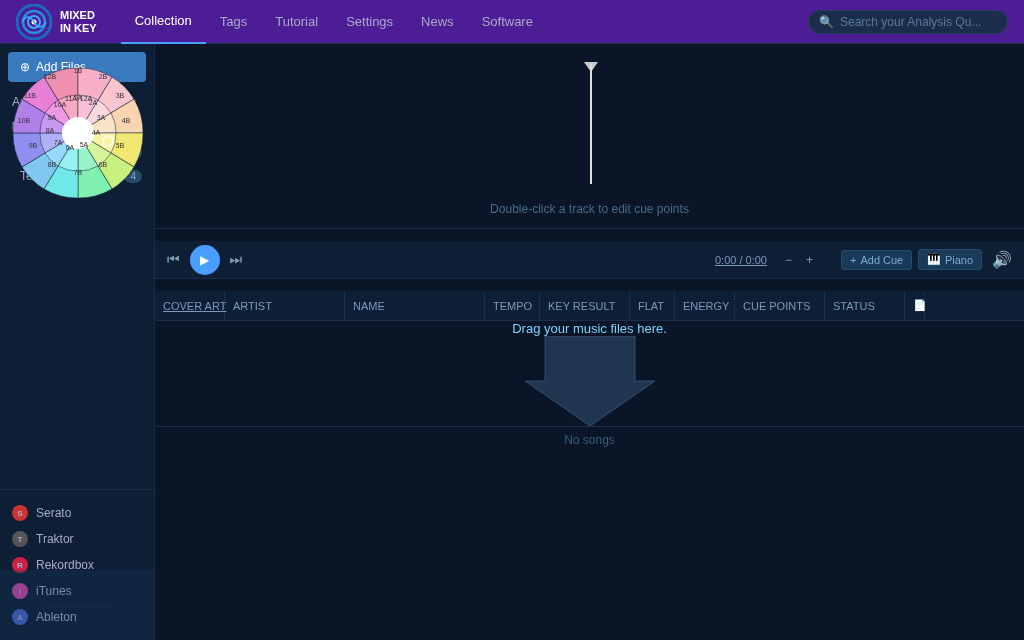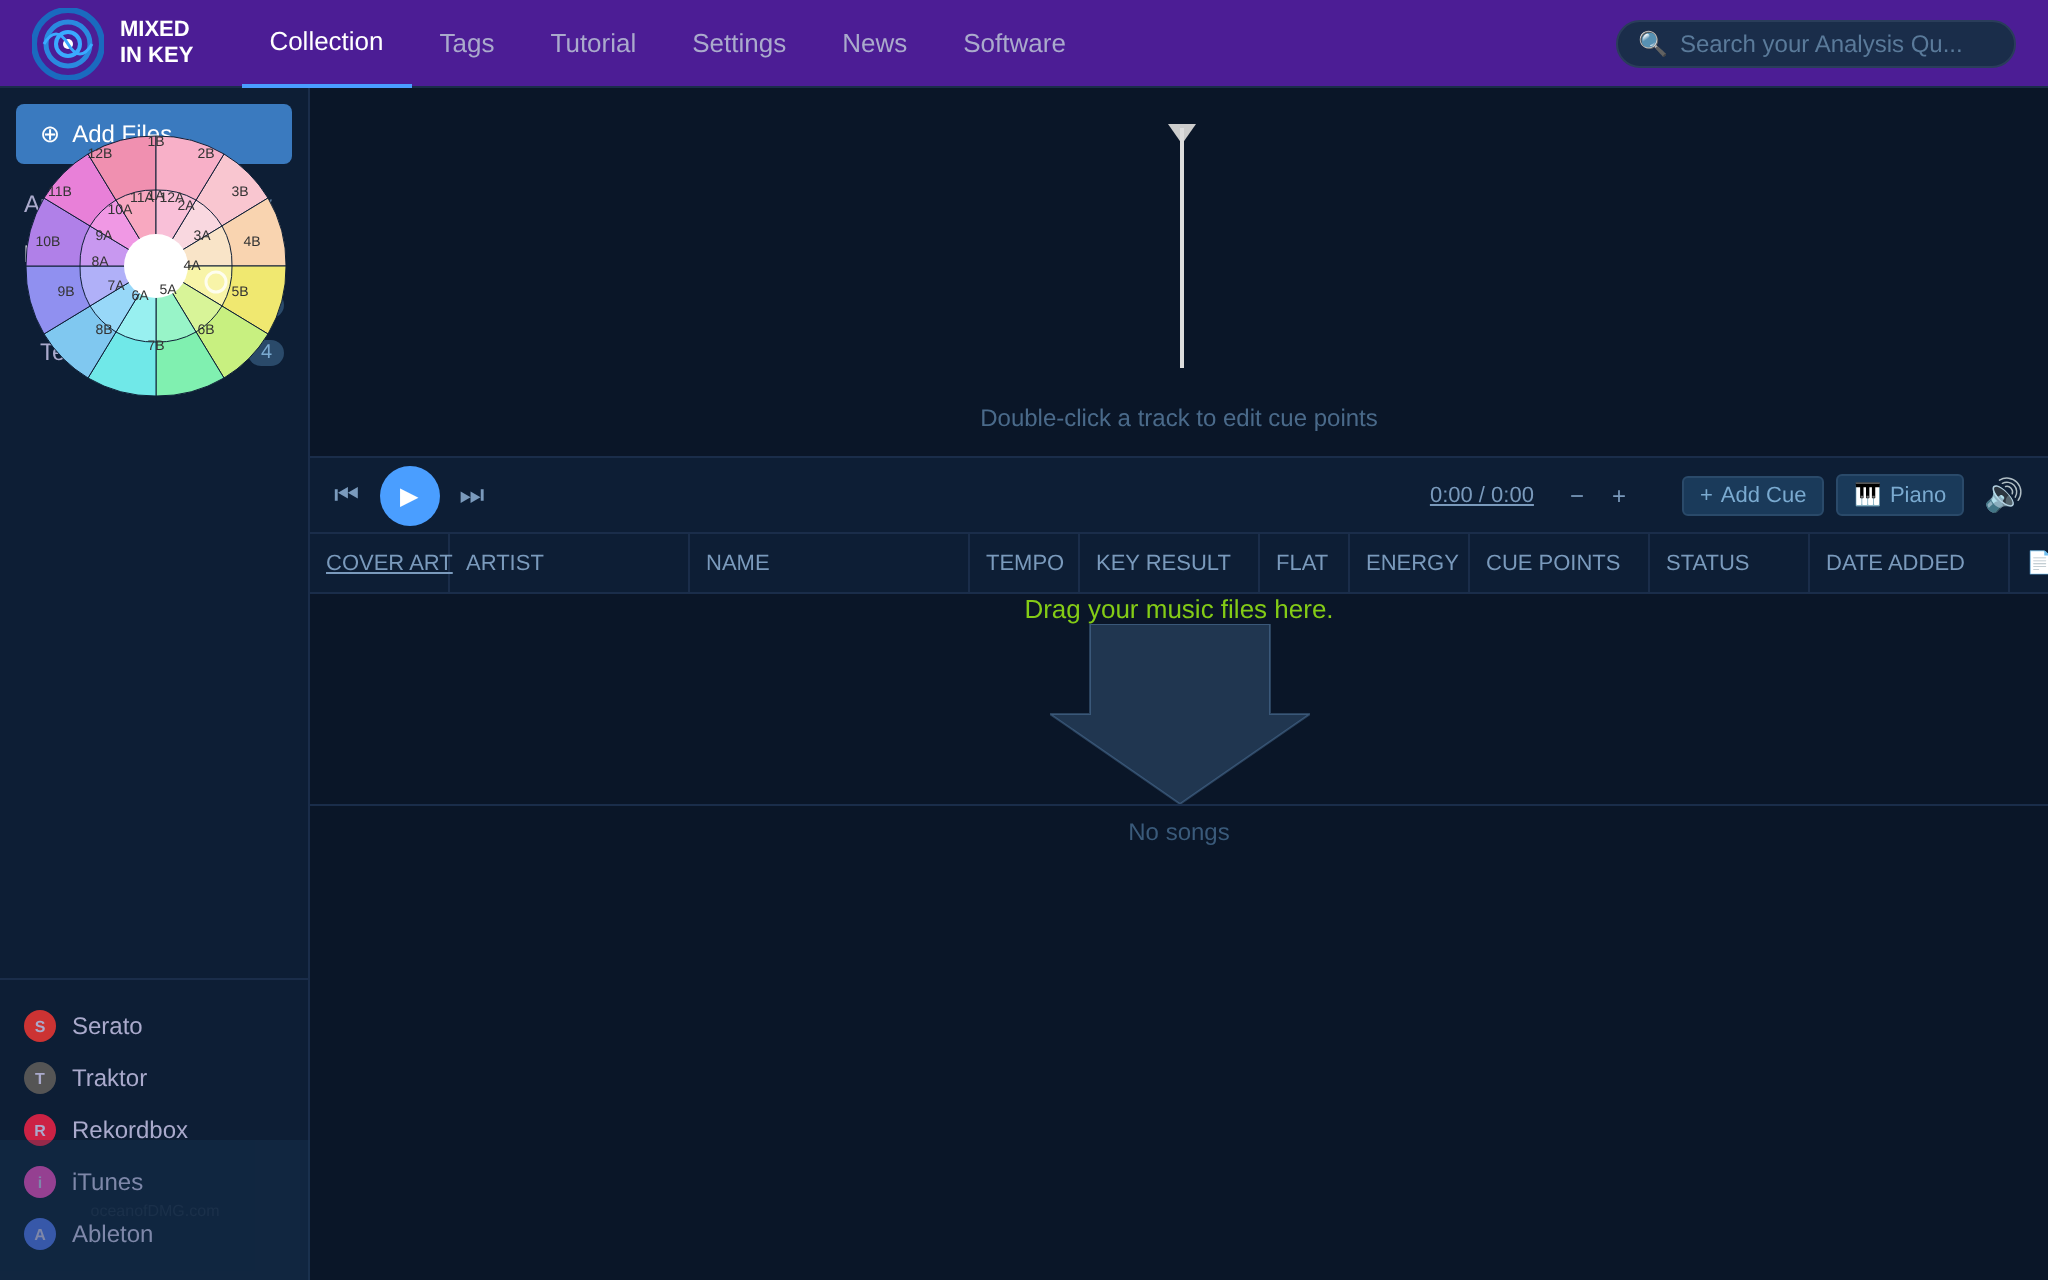--- a/index.html
+++ b/index.html
@@ -28,21 +28,21 @@
     .sidebar-item { display: flex; align-items: center; justify-content: space-between; padding: 5px 12px; cursor: pointer; font-size: 12px; color: #aac; }
     .sidebar-item .badge { background: #2a4a6a; color: #7aaad0; border-radius: 8px; padding: 1px 6px; font-size: 10px; min-width: 16px; text-align: center; }
     #entire-collection { display: flex; align-items: center; justify-content: space-between; padding: 6px 12px; color: #fff; font-size: 12px; font-weight: 600; cursor: pointer; }
     .sidebar-sub-item { padding-left: 20px; }
     .integration-section { margin-top: auto; padding: 10px 0; border-top: 1px solid #1a2d4a; }
     .integration-label { font-size: 11px; color: #5a7a9a; padding: 6px 12px 4px; }
     .integration-item { display: flex; align-items: center; gap: 8px; padding: 5px 12px; cursor: pointer; font-size: 12px; color: #aac; }
     .int-icon { width: 16px; height: 16px; border-radius: 50%; display: flex; align-items: center; justify-content: center; font-size: 8px; font-weight: bold; flex-shrink: 0; }
 
     
-    #content { flex: 1; display: flex; flex-direction: column; overflow: hidden; }
+    #content { flex: 1; display: flex; flex-direction: column; overflow: hidden; gap: 12px; }
 
     
     #waveform-area { height: 185px; background: #0a1628; position: relative; border-bottom: 1px solid #1a2d4a; display: flex; align-items: center; justify-content: center; flex-shrink: 0; }
     #waveform-placeholder { color: #4a6a8a; font-size: 12px; position: absolute; bottom: 12px; left: 50%; transform: translateX(-50%); white-space: nowrap; }
     #cue-marker { position: absolute; top: 20px; left: 50%; width: 2px; height: 120px; background: #ddd; }
     #cue-arrow { position: absolute; top: 18px; left: calc(50% - 6px); width: 0; height: 0; border-left: 7px solid transparent; border-right: 7px solid transparent; border-top: 10px solid #ccc; }
 
     
     #transport { background: #0d1e35; border-bottom: 1px solid #1a2d4a; height: 38px; display: flex; align-items: center; padding: 0 8px; gap: 6px; flex-shrink: 0; }
     .transport-btn { background: transparent; border: none; color: #7a9abc; cursor: pointer; font-size: 14px; padding: 4px; display: flex; align-items: center; }
@@ -283,27 +283,26 @@
       <div id="table-header">
         <div class="col-header col-cover">COVER ART</div>
         <div class="col-header col-artist">ARTIST</div>
         <div class="col-header col-name">NAME</div>
         <div class="col-header col-tempo">TEMPO</div>
         <div class="col-header col-key">KEY RESULT</div>
         <div class="col-header col-flat">FLAT</div>
         <div class="col-header col-energy">ENERGY</div>
         <div class="col-header col-cue">CUE POINTS</div>
         <div class="col-header col-status">STATUS</div>
-        <div class="col-header col-date">DATE ADDED</div>
         <div class="col-header col-extra">📄</div>
 
       </div>
 
       <div id="empty-state">
-        <div style="color:#84cc16;font-size:13px;text-align:center;">Drag your music files here.</div>
+        <div style="color:#7dd3fc;font-size:13px;text-align:center;">Drag your music files here.</div>
         <svg width="130" height="90" viewBox="0 0 130 90">
           <polygon points="20,0 110,0 110,45 130,45 65,90 0,45 20,45" fill="rgba(100,150,200,0.25)" stroke="rgba(120,170,220,0.3)" stroke-width="1"></polygon>
         </svg>
       </div>
 
       <div id="no-songs" style="text-align:center;padding:6px;color:#3a5a7a;font-size:12px;border-top:1px solid #1a2d4a;background:#0a1628;">No songs</div>
     </div>
 
   </div>
 </div>

